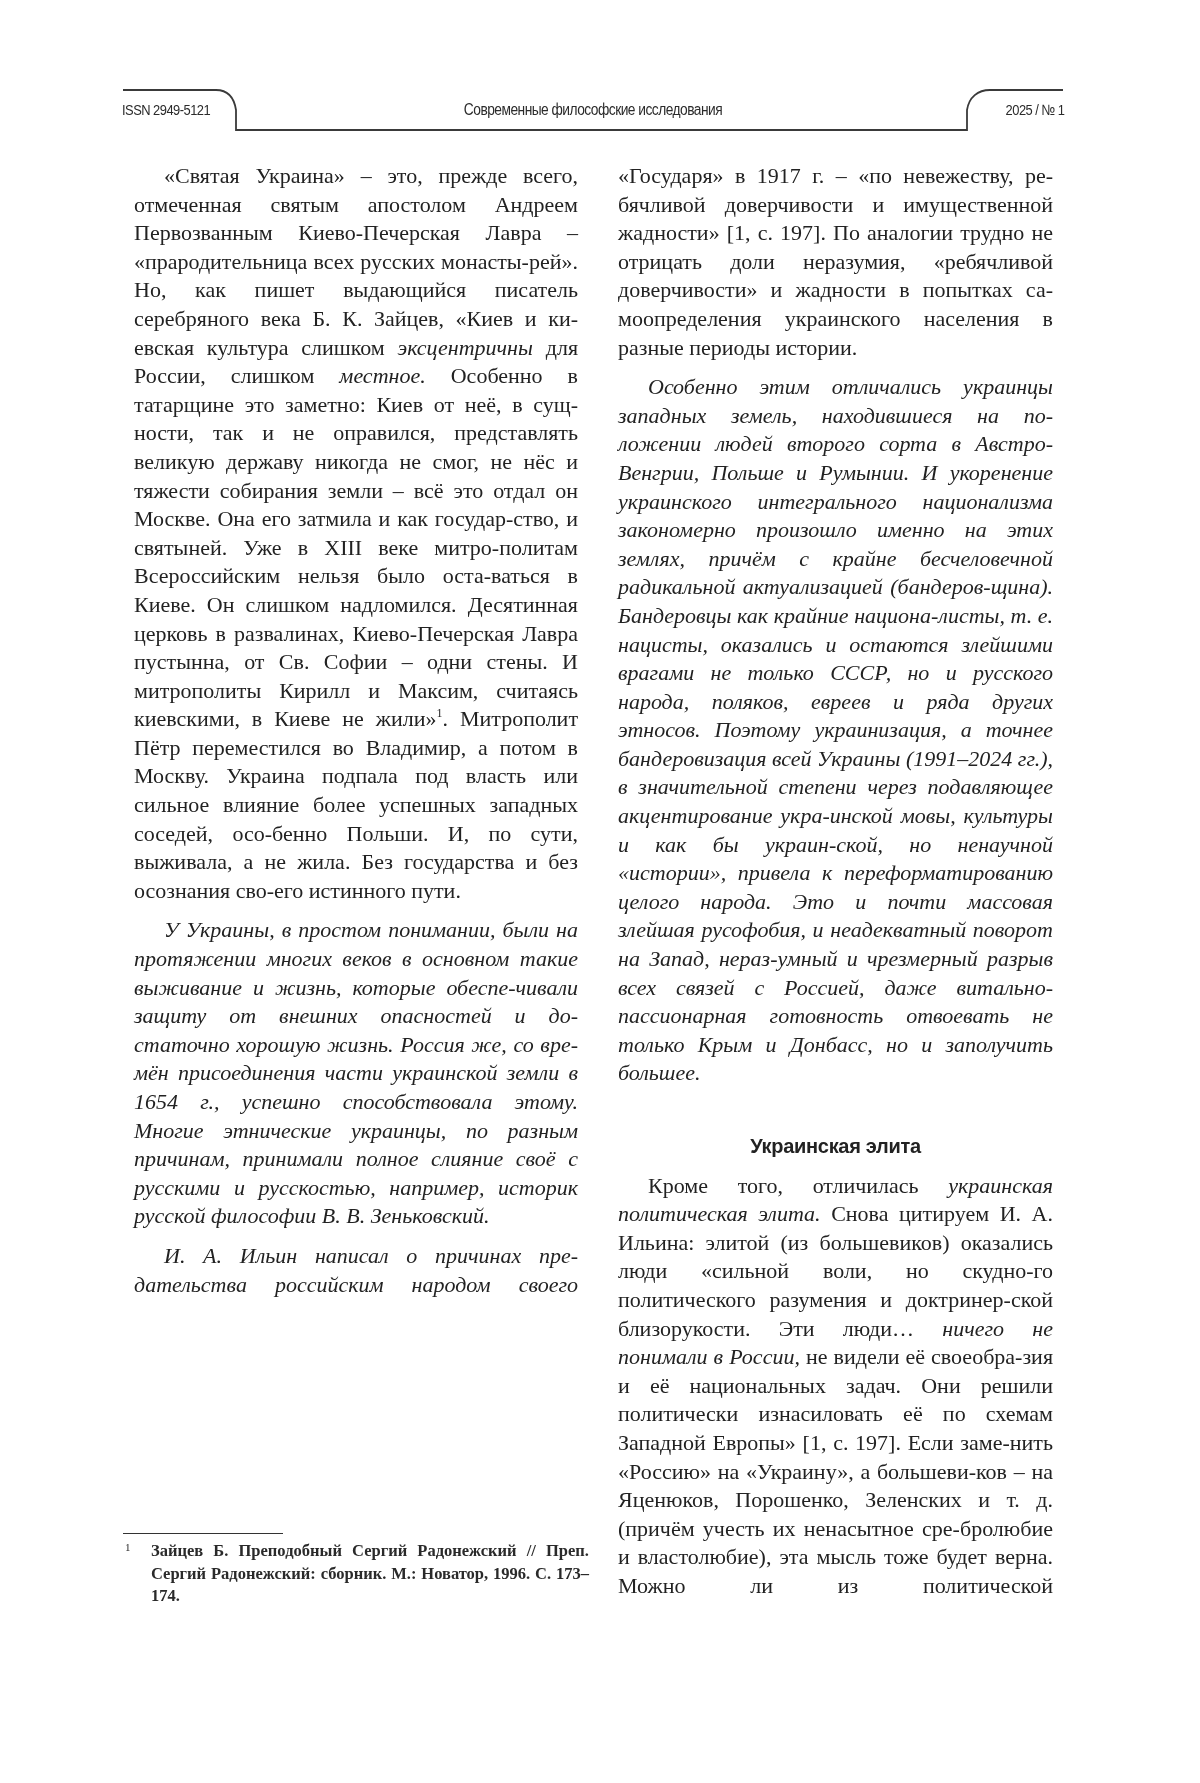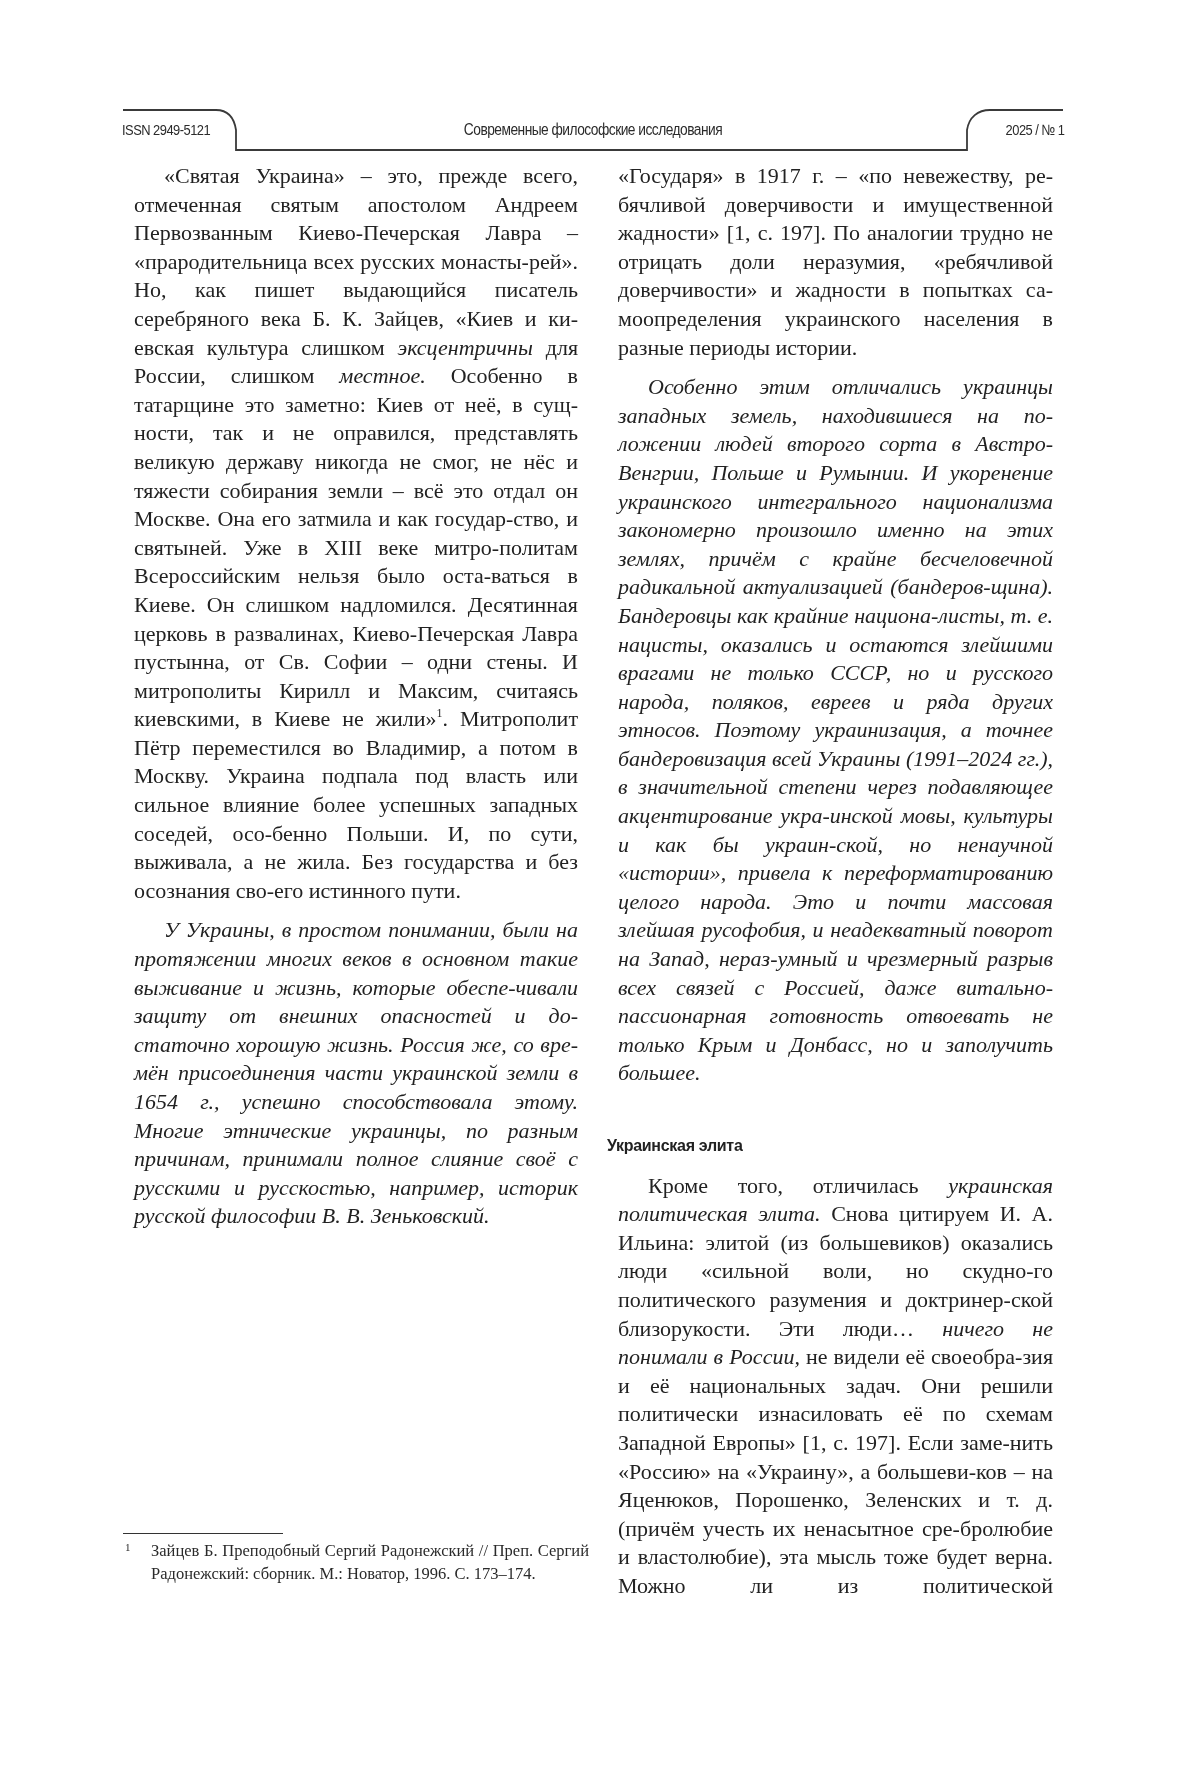--- a/index.html
+++ b/index.html
@@ -17,21 +17,21 @@
     .page {
       position: absolute;
       left: 0; top: 0;
       width: 1200px; height: 1783px;
     }
 
     
     .header {
       position: absolute;
       left: 122px;
-      top: 108px;
+      top: 88px;
       width: 942px;
       height: 44px;
     }
     .header svg.frame {
       position: absolute;
       left: 0; top: 0;
       width: 942px; height: 44px;
       overflow: visible;
     }
     .header .issn,
@@ -77,21 +77,22 @@
     .col .it { font-style: italic; }
     .col sup {
       font-size: 12px;
       line-height: 0;
       vertical-align: 9px;
     }
 
     .section-heading {
       font-family: "Liberation Sans", "DejaVu Sans", sans-serif;
       font-weight: bold;
-      font-size: 16px;
+      font-size: 20px;
+      text-align: center;
       text-indent: 0;
       margin: 44px 0 6px 0;
       letter-spacing: -0.3px;
     }
 
     
     .footnote-rule {
       position: absolute;
       left: 123px;
       top: 1533px;
@@ -112,20 +113,21 @@
     .footnote .fn-num {
       position: absolute;
       left: 2px;
       top: -4px;
       font-size: 11px;
     }
     .footnote .fn-text {
       margin-left: 28px;
       text-align: justify;
       display: block;
+      font-weight: bold;
     }
 
     
     .pagenum-wrap {
       position: absolute;
       left: 397px;
       top: 1628px;
       width: 400px;
       height: 70px;
     }
@@ -156,20 +158,21 @@
       <path d="M1 2 H94 C105 2 112 9 114 22 V42 H845 V22 C847 9 856 2 868 2 H941" fill="none" stroke="#3a3a3a" stroke-width="1.8"></path>
     </svg>
     <span class="issn">ISSN 2949-5121</span>
     <span class="journal">Современные философские исследования</span>
     <span class="issue">2025 / № 1</span>
   </div>
 
   <div class="col left">
     <p><span>«Святая Украина» – это, прежде всего, отмеченная святым апостолом Андреем Первозванным Киево-Печерская Лавра – «прародительница всех русских монасты-рей». Но, как пишет выдающийся писатель серебряного века Б. К. Зайцев, «Киев и ки-евская культура слишком </span><span class="it">эксцентричны</span><span> для России, слишком </span><span class="it">местное.</span><span> Особенно в татарщине это заметно: Киев от неё, в сущ-ности, так и не оправился, представлять великую державу никогда не смог, не нёс и тяжести собирания земли – всё это отдал он Москве. Она его затмила и как государ-ство, и святыней. Уже в XIII веке митро-политам Всероссийским нельзя было оста-ваться в Киеве. Он слишком надломился. Десятинная церковь в развалинах, Киево-Печерская Лавра пустынна, от Св. Софии – одни стены. И митрополиты Кирилл и Максим, считаясь киевскими, в Киеве не жили»</span><sup>1</sup><span>. Митрополит Пётр переместился во Владимир, а потом в Москву. Украина подпала под власть или сильное влияние более успешных западных соседей, осо-бенно Польши. И, по сути, выживала, а не жила. Без государства и без осознания сво-его истинного пути.</span></p>
     <p>У Украины, в простом понимании, были на протяжении многих веков в основном такие выживание и жизнь, которые обеспе-чивали защиту от внешних опасностей и до-статочно хорошую жизнь. Россия же, со вре-мён присоединения части украинской земли в 1654 г., успешно способствовала этому. Многие этнические украинцы, по разным причинам, принимали полное слияние своё с русскими и русскостью, например, историк русской философии В. В. Зеньковский.</p>
+    <p style="text-align-last: justify;">И. А. Ильин написал о причинах пре-дательства российским народом своего</p>
   </div>
 
   <div class="col right">
     <p class="noindent">«Государя» в 1917 г. – «по невежеству, ре-бячливой доверчивости и имущественной жадности» [1, с. 197]. По аналогии трудно не отрицать доли неразумия, «ребячливой доверчивости» и жадности в попытках са-моопределения украинского населения в разные периоды истории.</p>
     <p>Особенно этим отличались украинцы западных земель, находившиеся на по-ложении людей второго сорта в Австро-Венгрии, Польше и Румынии. И укоренение украинского интегрального национализма закономерно произошло именно на этих землях, причём с крайне бесчеловечной радикальной актуализацией (бандеров-щина). Бандеровцы как крайние национа-листы, т. е. нацисты, оказались и остаются злейшими врагами не только СССР, но и русского народа, поляков, евреев и ряда других этносов. Поэтому украинизация, а точнее бандеровизация всей Украины (1991–2024 гг.), в значительной степени через подавляющее акцентирование укра-инской мовы, культуры и как бы украин-ской, но ненаучной «истории», привела к переформатированию целого народа. Это и почти массовая злейшая русофобия, и неадекватный поворот на Запад, нераз-умный и чрезмерный разрыв всех связей с Россией, даже витально-пассионарная готовность отвоевать не только Крым и Донбасс, но и заполучить большее.</p>
     <h2 class="section-heading">Украинская элита</h2>
     <p style="text-align-last: justify;"><span>Кроме того, отличилась </span><span class="it">украинская политическая элита.</span><span> Снова цитируем И. А. Ильина: элитой (из большевиков) оказались люди «сильной воли, но скудно-го политического разумения и доктринер-ской близорукости. Эти люди… </span><span class="it">ничего не понимали в России,</span><span> не видели её своеобра-зия и её национальных задач. Они решили политически изнасиловать её по схемам Западной Европы» [1, с. 197]. Если заме-нить «Россию» на «Украину», а большеви-ков – на Яценюков, Порошенко, Зеленских и т. д. (причём учесть их ненасытное сре-бролюбие и властолюбие), эта мысль тоже будет верна. Можно ли из политической</span></p>
   </div>
 
   <div class="footnote-rule"></div>

